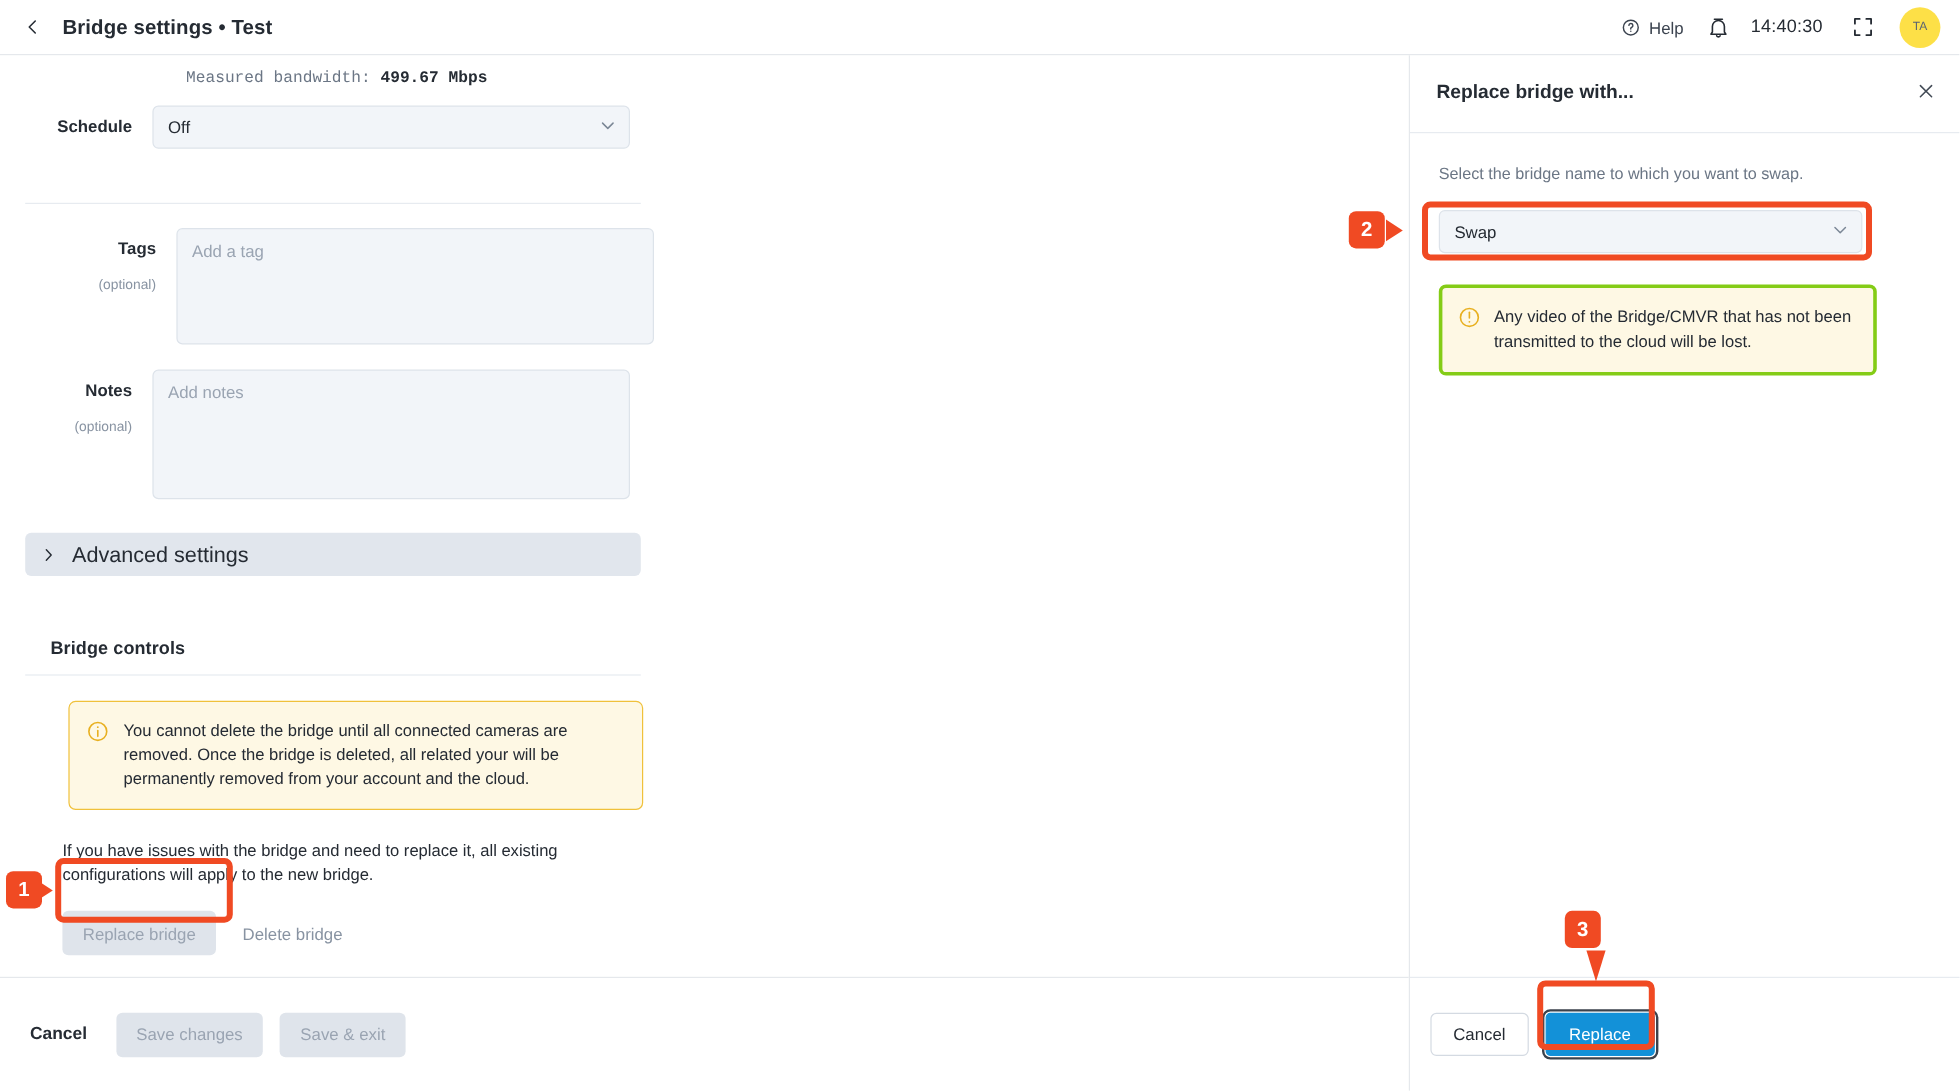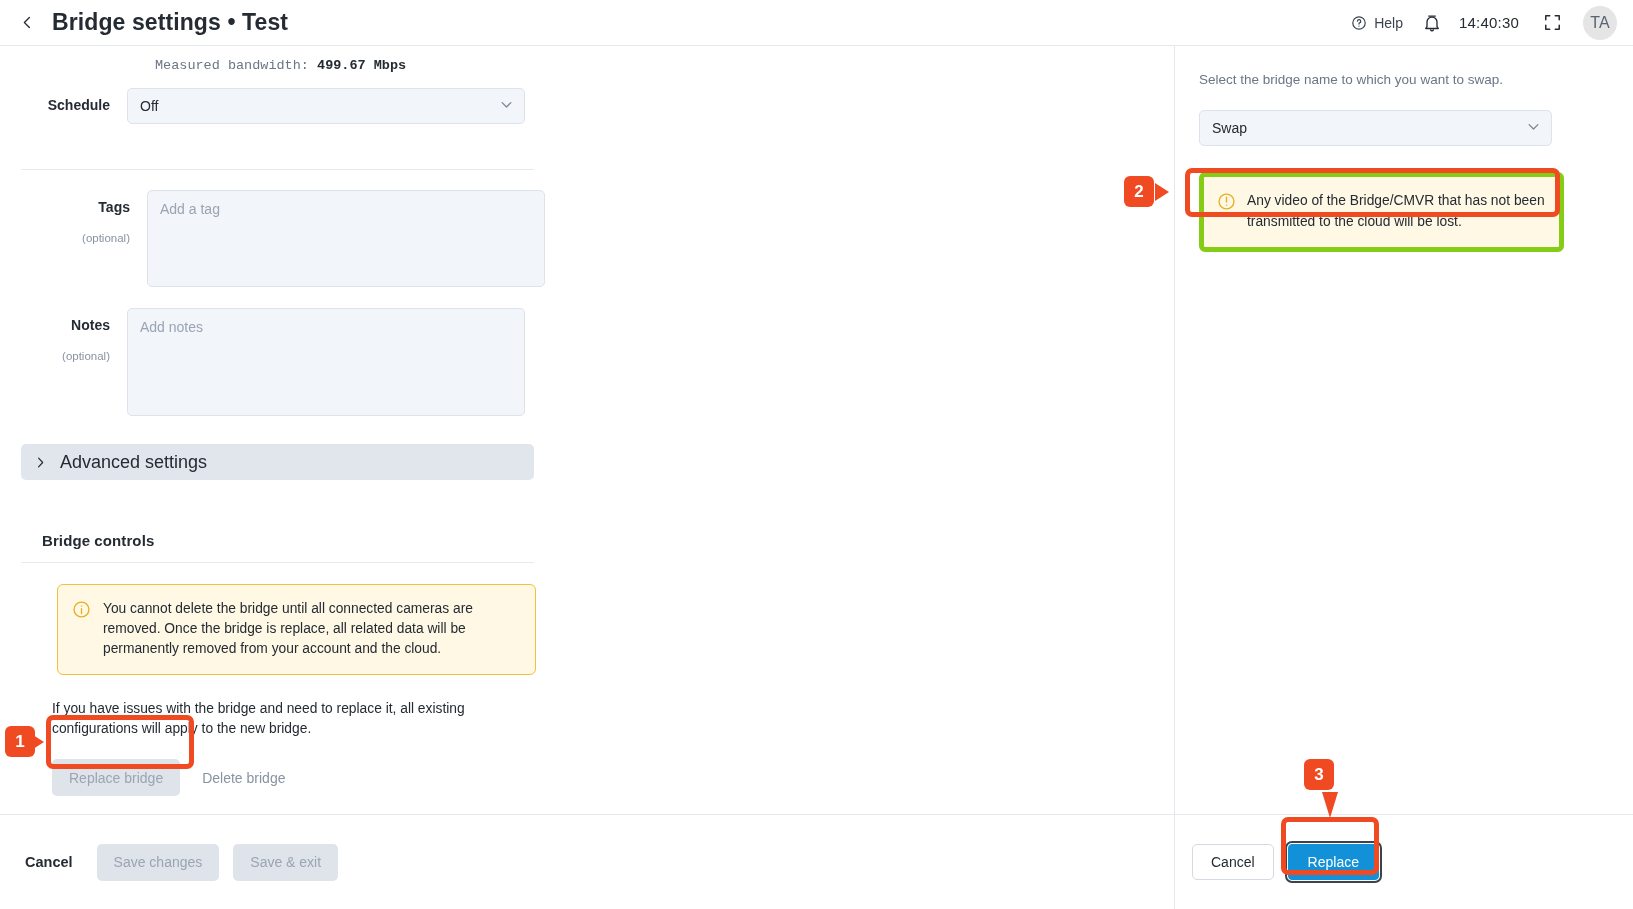--- a/index.html
+++ b/index.html
@@ -19,21 +19,21 @@
     border-bottom: 1px solid #e5e8ec;
     display: flex; align-items: center;
     z-index: 5;
   }
   .back-btn {
     width: 34px; height: 34px; margin-left: 10px;
     display: flex; align-items: center; justify-content: center;
     cursor: pointer; border-radius: 4px;
   }
   .topbar-title {
-    font-size: 23px; font-weight: bold; color: #252b33;
+    font-size: 17px; font-weight: bold; color: #252b33;
     margin-left: 8px; letter-spacing: .1px;
   }
   .topbar-right {
     margin-left: auto; display: flex; align-items: center; gap: 0;
     padding-right: 16px;
   }
   .help-btn {
     display: flex; align-items: center; gap: 7px;
     font-size: 14px; color: #3c4450; cursor: pointer;
     padding: 6px 10px; border-radius: 4px;
@@ -41,23 +41,23 @@
   .icon-btn {
     width: 38px; height: 38px; display: flex; align-items: center;
     justify-content: center; cursor: pointer; border-radius: 4px;
   }
   .clock {
     font-size: 15px; color: #252b33; padding: 0 14px 0 8px;
     letter-spacing: .2px;
   }
   .avatar {
     width: 34px; height: 34px; border-radius: 50%;
-    background: #e5e5e5; color: #5a6472;
+    background: #fde047; color: #5a6472;
     display: flex; align-items: center; justify-content: center;
-    font-size: 16px; margin-left: 12px; cursor: pointer;
+    font-size: 10px; margin-left: 12px; cursor: pointer;
   }
 
   
   .main {
     position: absolute; left: 0; top: 46px; width: 1219px; height: 768px;
     background: #ffffff; overflow: hidden;
   }
   .form-row { display: flex; align-items: flex-start; }
   .field-label {
     width: 127px; text-align: right; padding-right: 17px;
@@ -159,21 +159,21 @@
   .drawer-hint { font-size: 13.5px; color: #6b7685; margin-bottom: 23px; }
   .drawer-select {
     width: 353px; height: 36px; background: #f2f5f9;
     border: 1px solid #dde3ea; border-radius: 5px;
     display: flex; align-items: center; padding: 0 10px 0 12px;
     font-size: 14px; color: #252b33; cursor: pointer; justify-content: flex-end;
   }
   .drawer-select .chev { margin-left: auto; }
   .drawer-note {
     margin-top: 26px; width: 365px;
-    background: #fef8e4; border: 5px solid #84cc16; border-radius: 6px;
+    background: #fef8e4; border: 3px solid #84cc16; border-radius: 6px;
     padding: 14px 14px 15px 13px; display: flex; gap: 11px;
   }
   .drawer-note .note-text { font-size: 13.8px; line-height: 1.5; color: #252b33; }
 
   .drawer-footer {
     position: absolute; left: 0; bottom: 0; width: 459px; height: 95px;
     border-top: 1px solid #e7ebf0; display: flex; align-items: center;
     padding-left: 17px; gap: 14px; background: #ffffff;
   }
   .btn-outline {
@@ -308,39 +308,48 @@
 
     <div class="section-title" style="margin-top:52px;">Bridge controls</div>
     <div class="divider-line" style="margin-top:13px;"></div>
 
     <div class="note-box" style="margin-top:21px;">
       <svg width="19" height="19" viewBox="0 0 24 24" fill="none" stroke="#e8b021" stroke-width="1.7" stroke-linecap="round" style="flex:0 0 auto;margin-top:1px;">
         <circle cx="12" cy="12" r="9.4"></circle>
         <path d="M12 11v6.2"></path>
         <circle cx="12" cy="7.6" r=".95" fill="#e8b021" stroke="none"></circle>
       </svg>
-      <div class="note-text">You cannot delete the bridge until all connected cameras are removed. Once the bridge is replace, all related data will be permanently removed from your account and the cloud.</div>
+      <div class="note-text">You cannot delete the bridge until all connected cameras are removed. Once the bridge is deleted, all related your will be permanently removed from your account and the cloud.</div>
     </div>
 
     <div class="helper-text" style="margin-top:24px;">If you have issues with the bridge and need to replace it, all existing configurations will apply to the new bridge.</div>
 
     <div style="margin-left:52px;margin-top:21px;display:flex;align-items:center;gap:22px;">
       <button class="btn-gray">Replace bridge</button>
       <button class="btn-link">Delete bridge</button>
     </div>
 
   </div>
 
   <div class="bottombar">
     <span class="cancel-text">Cancel</span>
     <button class="btn-gray">Save changes</button>
     <button class="btn-gray">Save &amp; exit</button>
   </div>
 
   <div class="drawer">
+    <div class="drawer-header">
+      <div class="drawer-title">Replace bridge with...</div>
+      <div class="drawer-close">
+        <svg width="16" height="16" viewBox="0 0 24 24" fill="none" stroke="#434b56" stroke-width="1.9" stroke-linecap="round">
+          <line x1="5" y1="5" x2="19" y2="19"></line>
+          <line x1="19" y1="5" x2="5" y2="19"></line>
+        </svg>
+      </div>
+    </div>
 
     <div class="drawer-body">
       <div class="drawer-hint">Select the bridge name to which you want to swap.</div>
 
       <div class="drawer-select">
         <span>Swap</span>
         <span class="chev">
           <svg width="15" height="15" viewBox="0 0 24 24" fill="none" stroke="#7b8796" stroke-width="2" stroke-linecap="round" stroke-linejoin="round">
             <polyline points="5 9 12 16 19 9"></polyline>
           </svg>

